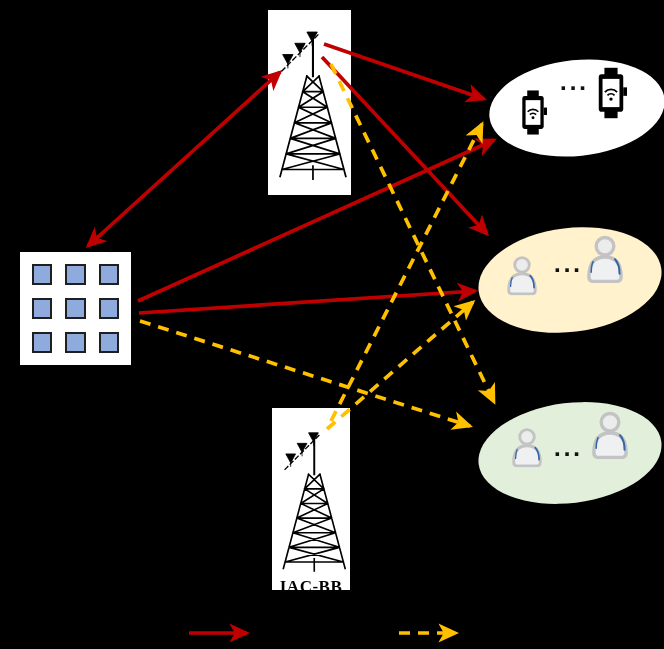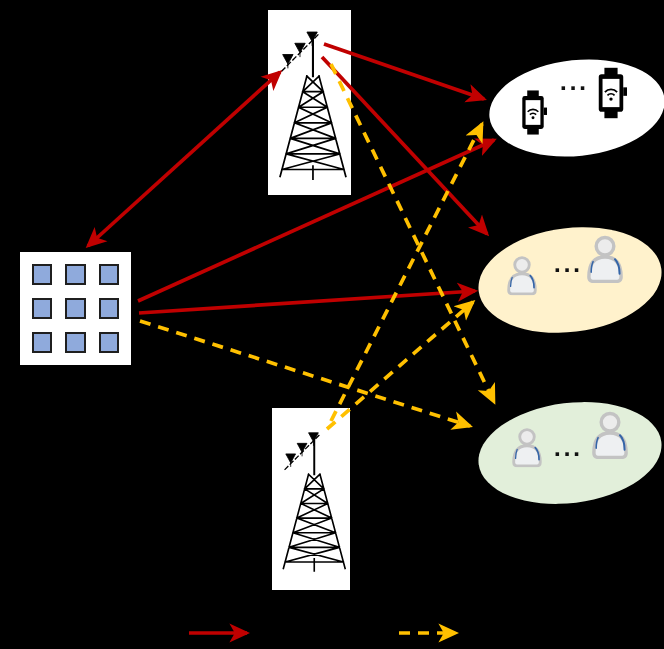--- a/index.html
+++ b/index.html
@@ -79,20 +79,21 @@
         <use href="#tower-symbol"></use>
       </svg>
   </div>
   <div class="bs-label" style="left:250px;top:-5px">AC-BS</div>
 
   <div class="bs-box" style="left:272px;top:408px;width:78px;height:182px">
     <svg viewBox="0 0 96 185">
         <use href="#tower-symbol"></use>
       </svg>
   </div>
+  <div class="bs-label" style="left:251px;top:577px">IAC-BB</div>
 
   <div class="ris-panel" id="ris-grid" style="left:18px;top:250px;width:115px;height:117px">
       <div class="ris-cell" style="background-color: rgb(143, 170, 220);"></div>
       <div class="ris-cell" style="background-color: rgb(143, 170, 220);"></div>
       <div class="ris-cell" style="background-color: rgb(143, 170, 220);"></div>
       <div class="ris-cell" style="background-color: rgb(143, 170, 220);"></div>
       <div class="ris-cell" style="background-color: rgb(143, 170, 220);"></div>
       <div class="ris-cell" style="background-color: rgb(143, 170, 220);"></div>
       <div class="ris-cell" style="background-color: rgb(143, 170, 220);"></div>
       <div class="ris-cell" style="background-color: rgb(143, 170, 220);"></div>

